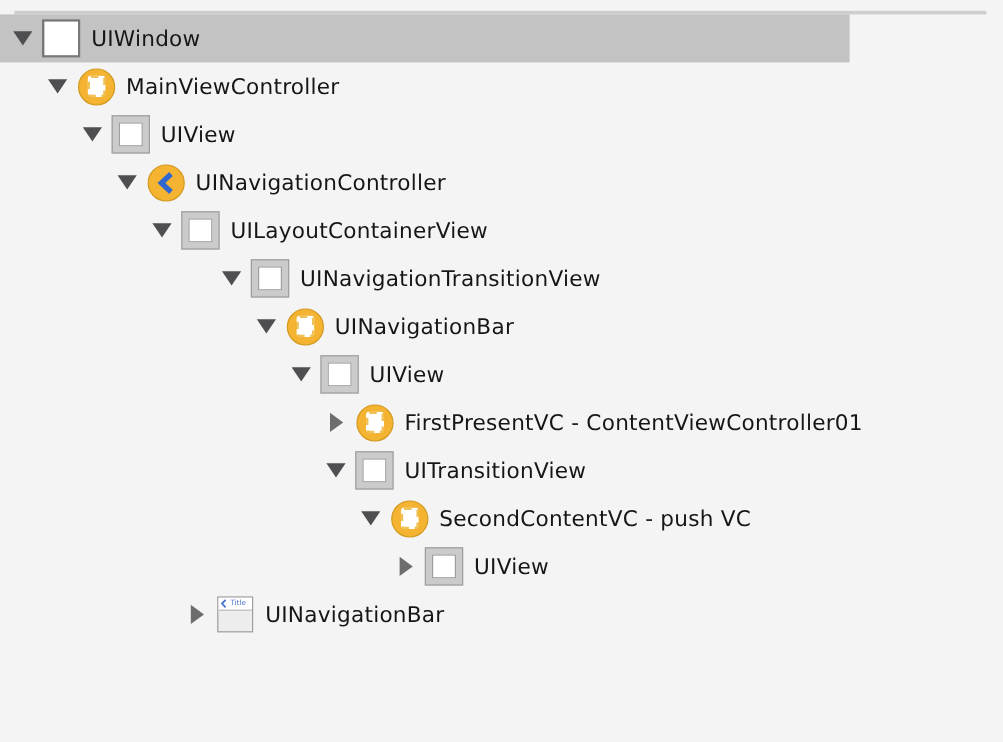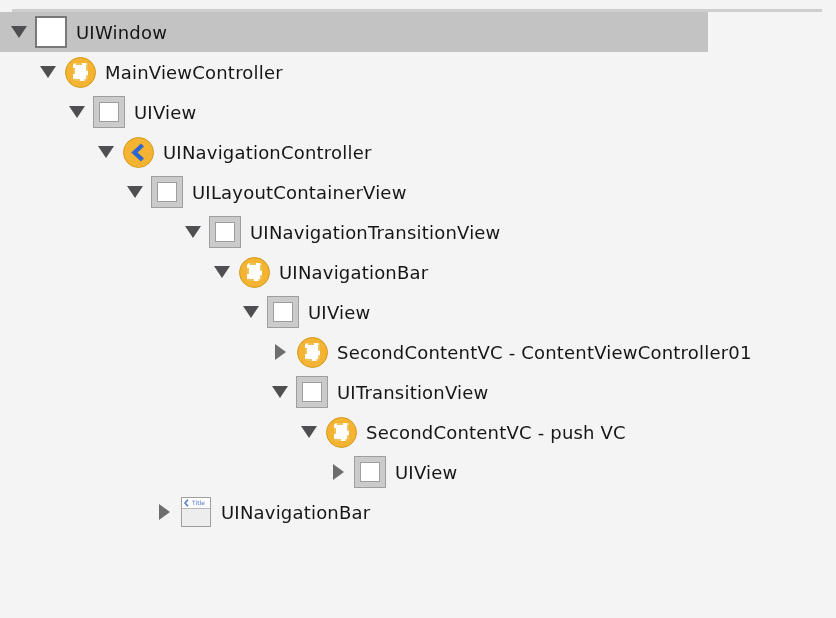--- a/index.html
+++ b/index.html
@@ -218,21 +218,21 @@
     <div class="row">
       <span class="spacer" style="width: 272px;"></span>
       <span class="tribox">
         <i class="tri-right"></i>
       </span>
       <span class="iconbox">
         <span class="icon-circle">
           <i class="vc-inner"></i>
         </span>
       </span>
-      <span class="label">SecondContentVC - ContentViewController01</span>
+      <span class="label">FirstPresentVC - ContentViewController01</span>
     </div>
     <div class="row">
       <span class="spacer" style="width: 272px;"></span>
       <span class="tribox">
         <i class="tri-down"></i>
       </span>
       <span class="iconbox">
         <span class="icon-view">
           <i class="inner"></i>
         </span>

